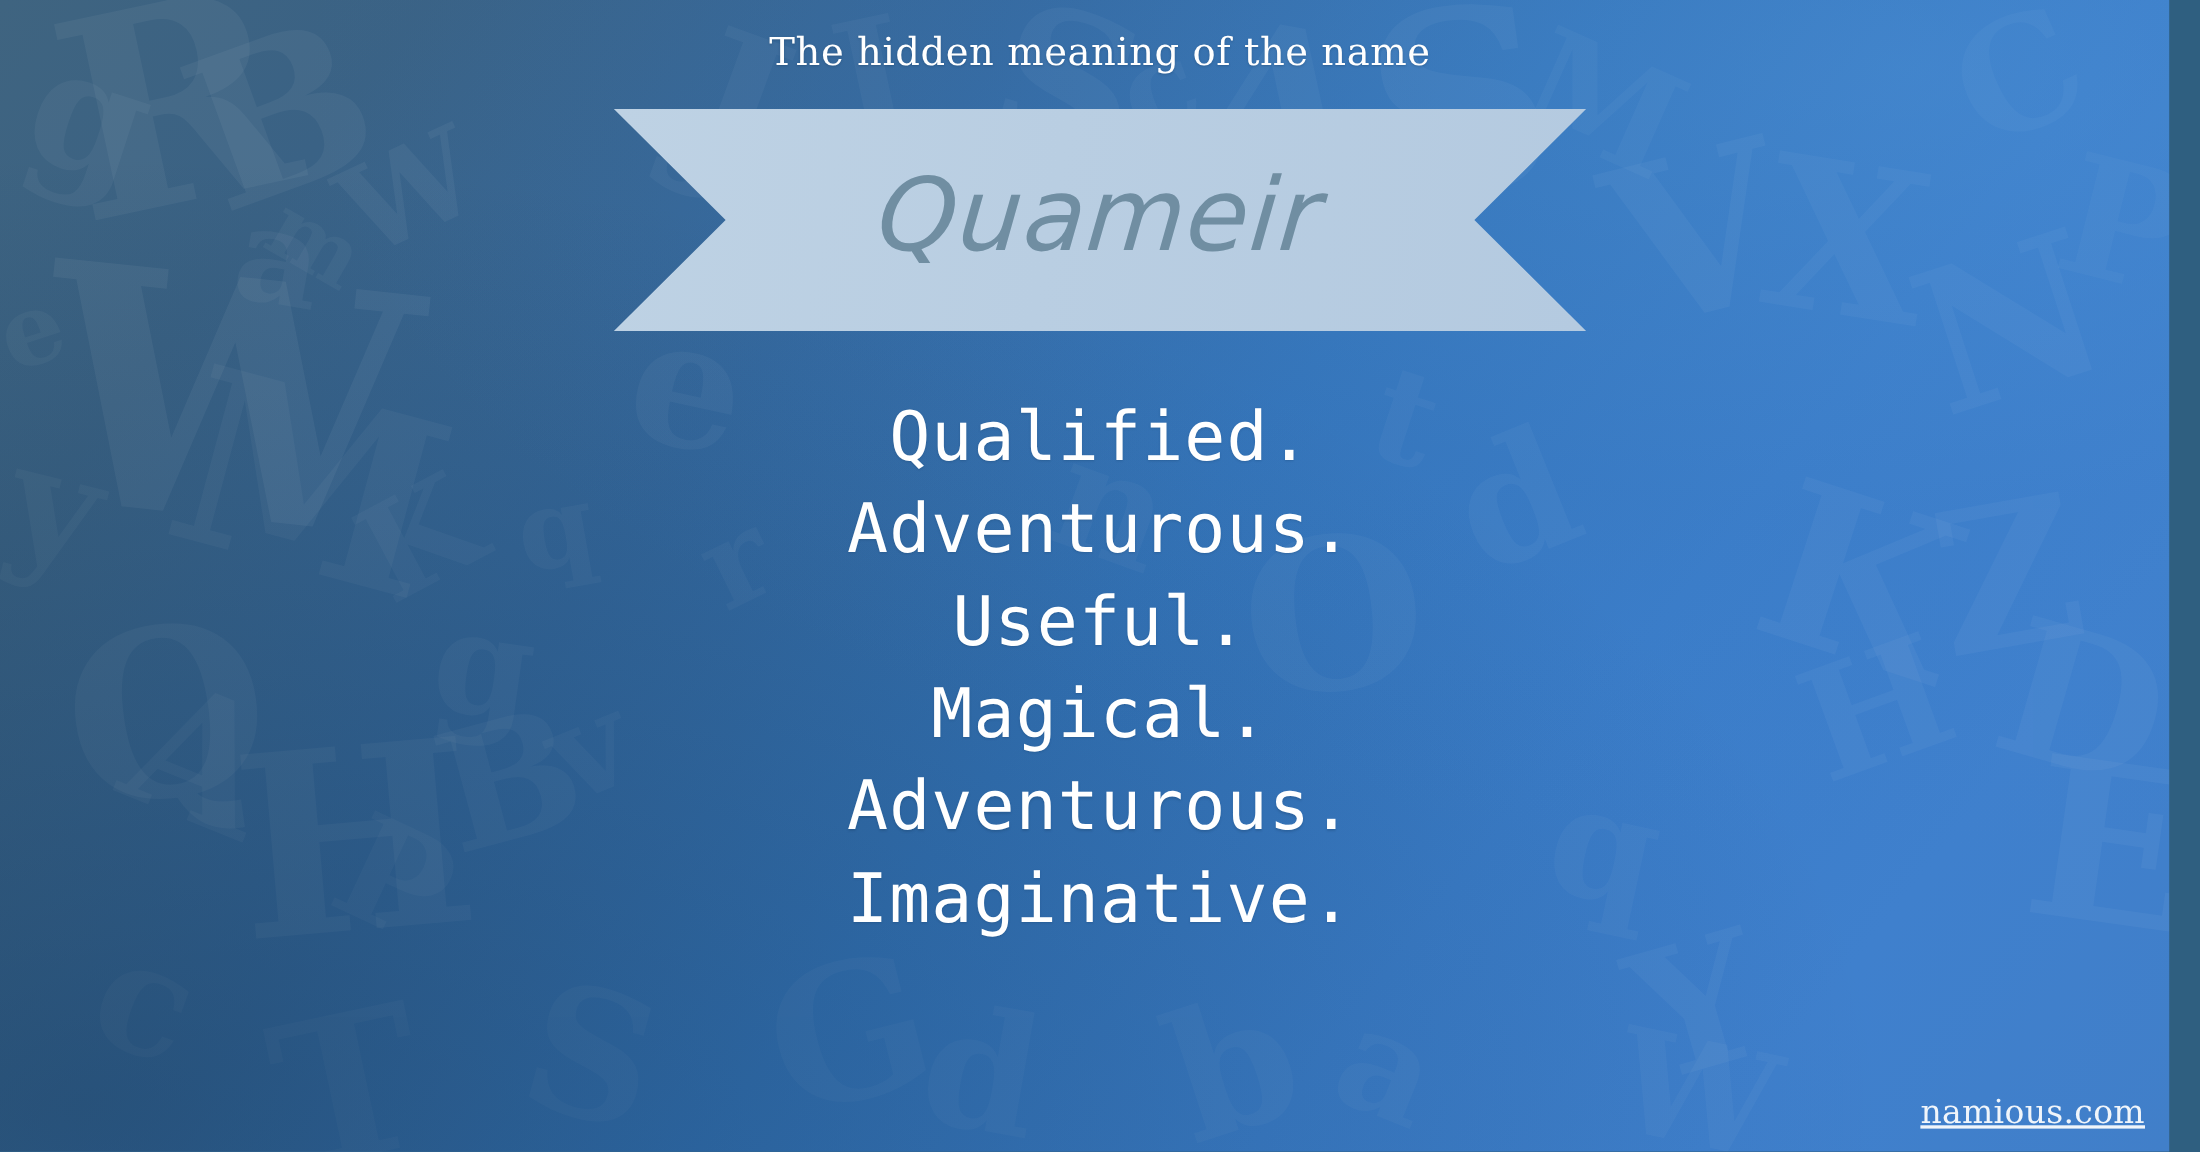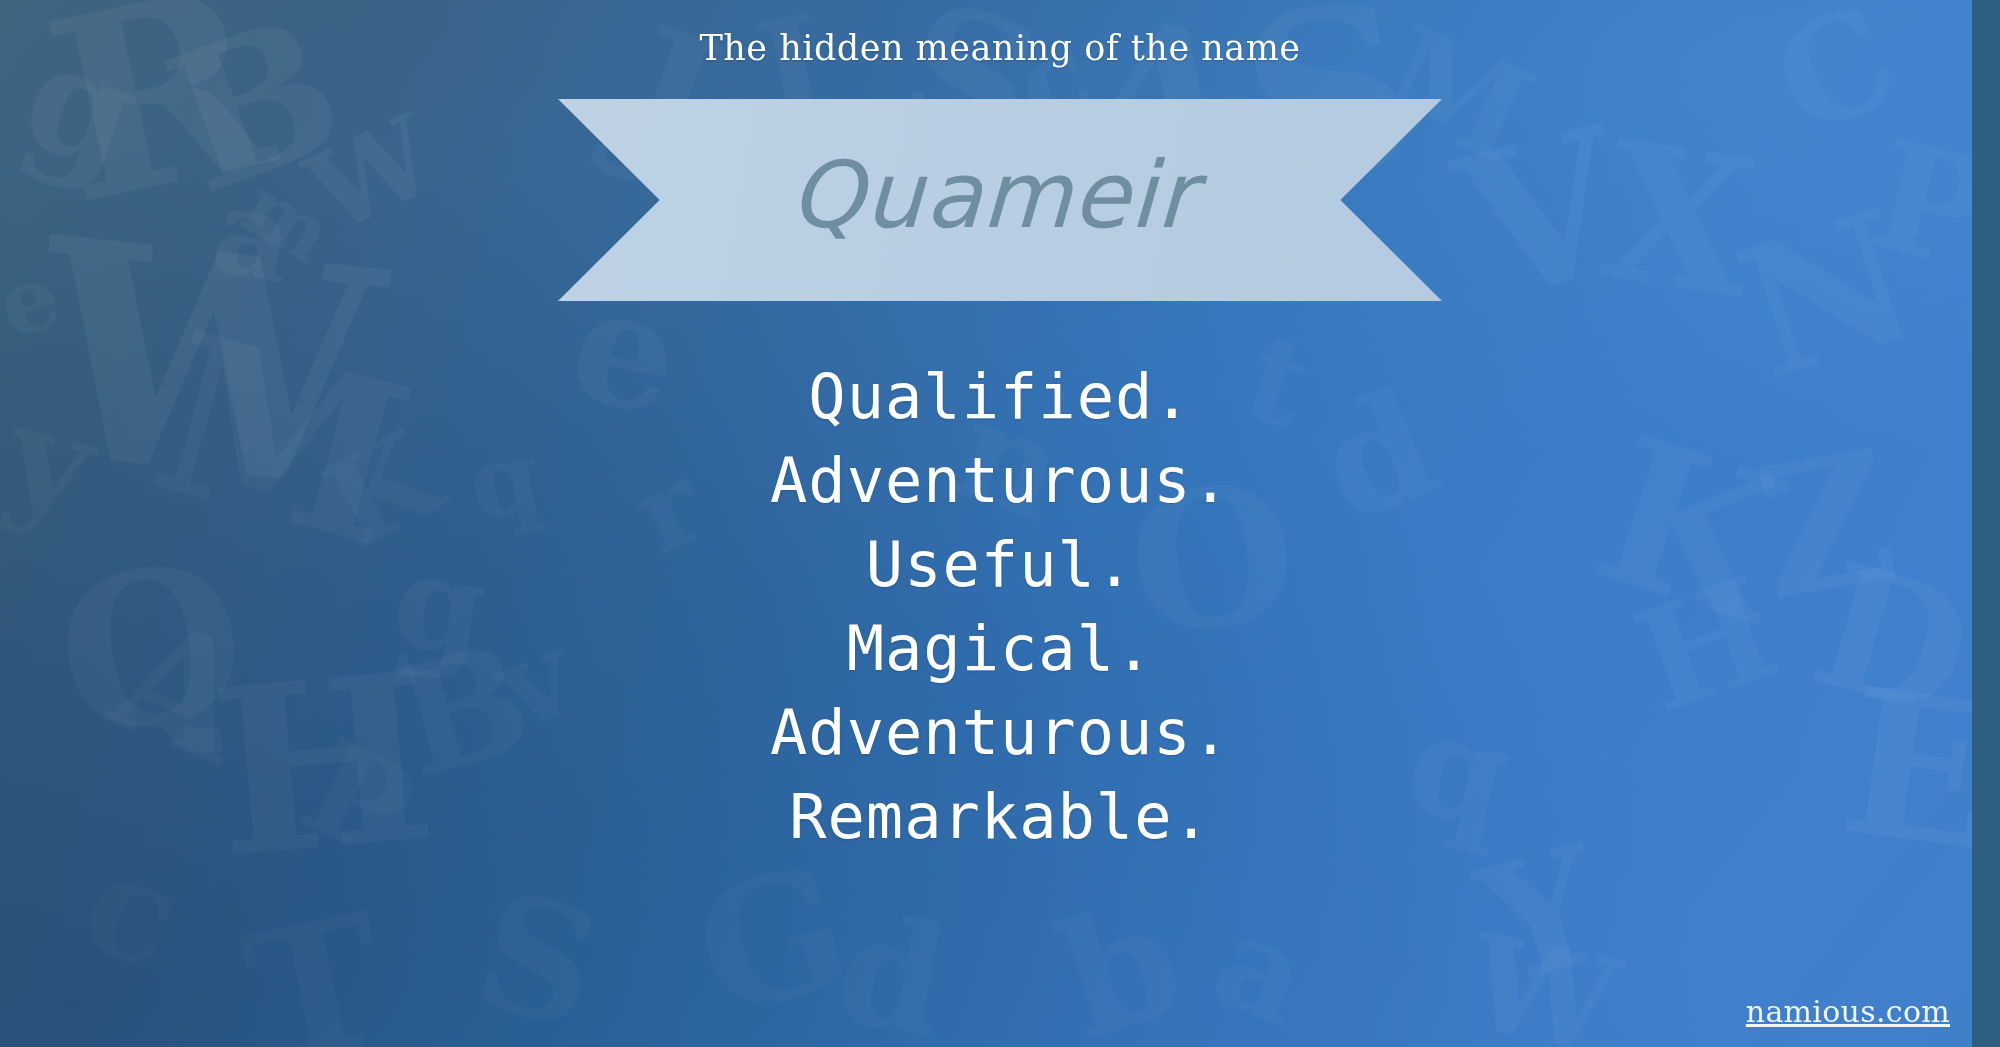--- a/index.html
+++ b/index.html
@@ -206,18 +206,18 @@
   <div id="banner">
     <div id="banner-name">Quameir</div>
   </div>
 
   <div id="meanings">
       <div>Qualified.</div>
       <div>Adventurous.</div>
       <div>Useful.</div>
       <div>Magical.</div>
       <div>Adventurous.</div>
-      <div>Remarkable.</div>
+      <div>Imaginative.</div>
     </div>
 
   <div id="watermark">namious.com</div>
 
 </div>
 
 </body></html>

